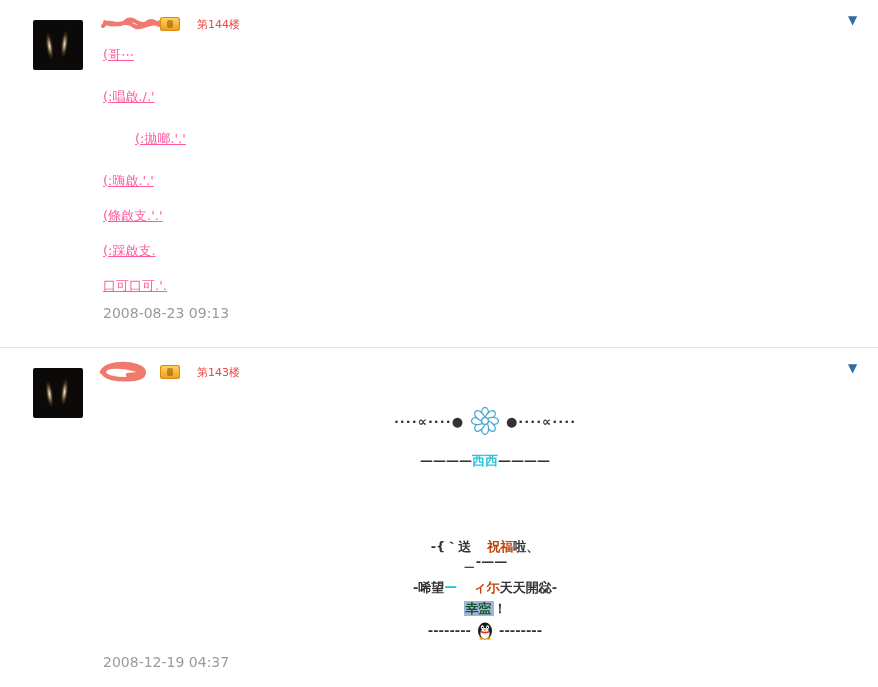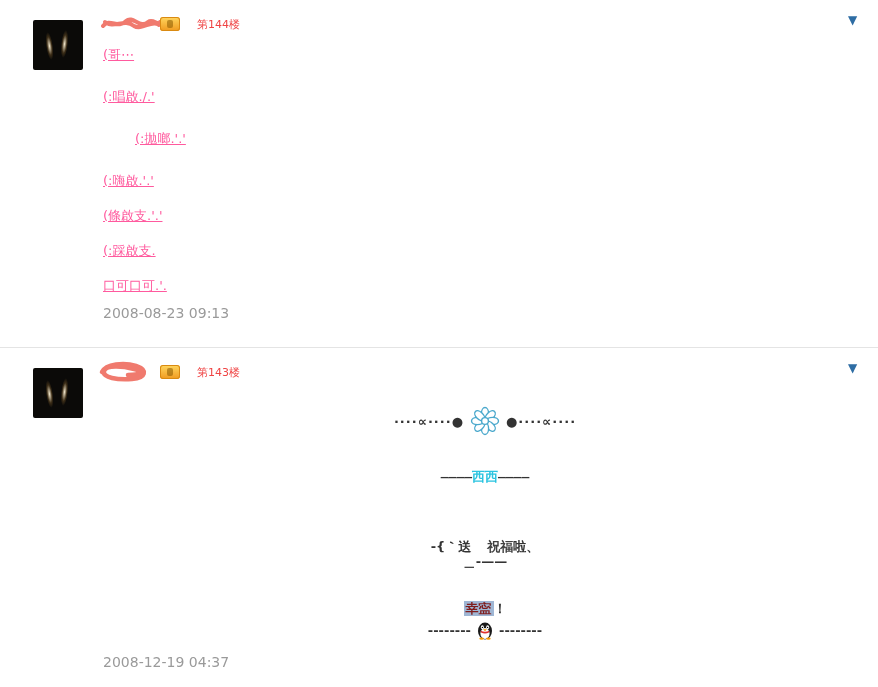--- a/index.html
+++ b/index.html
@@ -21,22 +21,22 @@
   .collapse{position:absolute;font-size:12px;color:#2e6da4;cursor:pointer;line-height:1;}
 
   .pink-link{position:absolute;left:103px;font-size:13px;color:#ff5a9e;text-decoration:underline;cursor:pointer;white-space:nowrap;}
   .timestamp{position:absolute;left:103px;font-size:14px;color:#9a9a9a;}
 
   .divider{position:absolute;left:0;right:0;height:0;border-top:1px solid #e4e4e4;}
 
   .fan{position:absolute;left:335px;width:300px;text-align:center;font-size:13px;font-weight:bold;color:#333;white-space:nowrap;}
   .fan-row{display:flex;align-items:center;justify-content:center;gap:6px;}
   .cyan{color:#2bc4e0;}
-  .pinktxt{color:#404040;padding-left:16px;}
-  .hl{background:#9fb6d4;color:#7f1d1d;padding:0 2px;}
+  .pinktxt{color:#c2410c;padding-left:16px;}
+  .hl{background:#9fb6d4;color:#14532d;padding:0 2px;}
   .thin{letter-spacing:1px;}
 </style>
 </head>
 <body>
 
 <div class="page">
 
   <div class="avatar" style="left:33px;top:20px;">
     <div class="glow g1"></div>
     <div class="glow g2"></div>
@@ -108,31 +108,34 @@
           </g>
         <g transform="rotate(315 15 15)">
             <ellipse cx="15" cy="7.5" rx="3.6" ry="6"></ellipse>
           </g>
         <circle cx="15" cy="15" r="3.4"></circle>
       </g>
     </svg>
     <span class="thin">●····∝····</span>
   </div>
 
-  <div class="fan" style="top:468px;font-family:Liberation Mono, monospace;">
+  <div class="fan" style="top:452px;">
     <span>————</span><span class="cyan">西西</span><span>————</span>
   </div>
 
 
   <div class="fan" style="top:538px;">
     <span>-{｀送</span><span class="pinktxt">祝福</span><span>啦、</span>
   </div>
 
   <div class="fan" style="top:553px;">＿-——</div>
 
+  <div class="fan" style="top:579px;">
+    <span>-唏望</span><span class="cyan">ー</span><span class="pinktxt">ィ尓</span><span>天天開惢-</span>
+  </div>
 
   <div class="fan" style="top:600px;">
     <span class="hl">幸寍</span><span>！</span>
   </div>
 
   <div class="fan fan-row" style="top:621px;">
     <span>--------</span>
     <svg width="16" height="19" viewBox="0 0 16 19">
       <ellipse cx="8" cy="10" rx="7" ry="8.5" fill="#1a1a1a"></ellipse>
       <ellipse cx="8" cy="12.5" rx="4.6" ry="5.4" fill="#ffffff"></ellipse>

